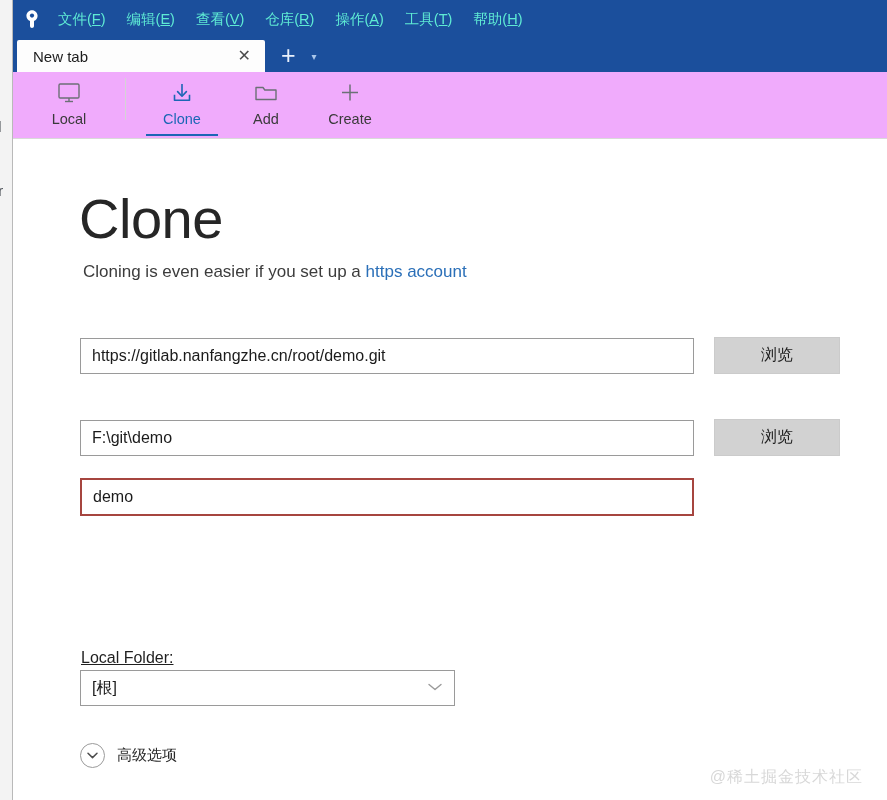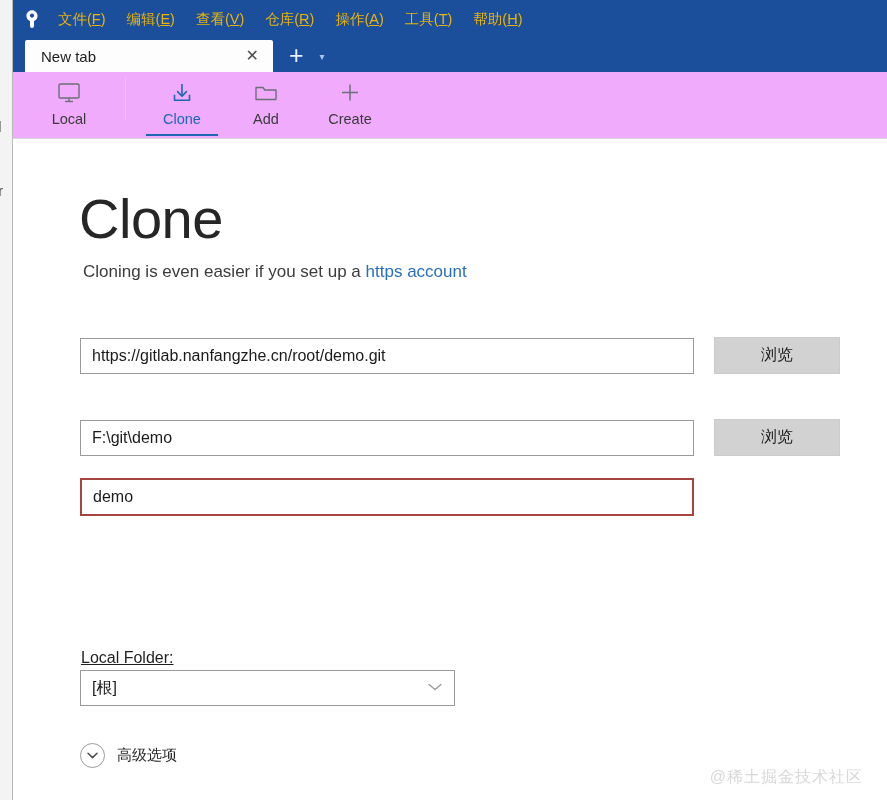--- a/index.html
+++ b/index.html
@@ -63,40 +63,40 @@
     margin-right: 12px;
     display: flex;
     align-items: center;
     justify-content: center;
   }
   .menubar {
     display: flex;
     align-items: center;
     gap: 19px;
     font-size: 14.5px;
-    color: #eab308;
+    color: #5eead4;
   }
   .menu-item {
     white-space: nowrap;
     padding: 2px 1px;
     letter-spacing: 0px;
   }
   .menu-item .mn { }
   .menu-item .acc { text-decoration: underline; }
 
   
   .tabstrip {
     position: relative;
     height: 34px;
     background: #1b4f9c;
     display: flex;
     align-items: flex-end;
   }
   .tab {
-    margin-left: 12px;
+    margin-left: 4px;
     width: 248px;
     height: 32px;
     background: #fdfdfd;
     border-top-left-radius: 2px;
     border-top-right-radius: 2px;
     display: flex;
     align-items: center;
     padding: 0 10px 0 16px;
     box-sizing: border-box;
     gap: 18px;

